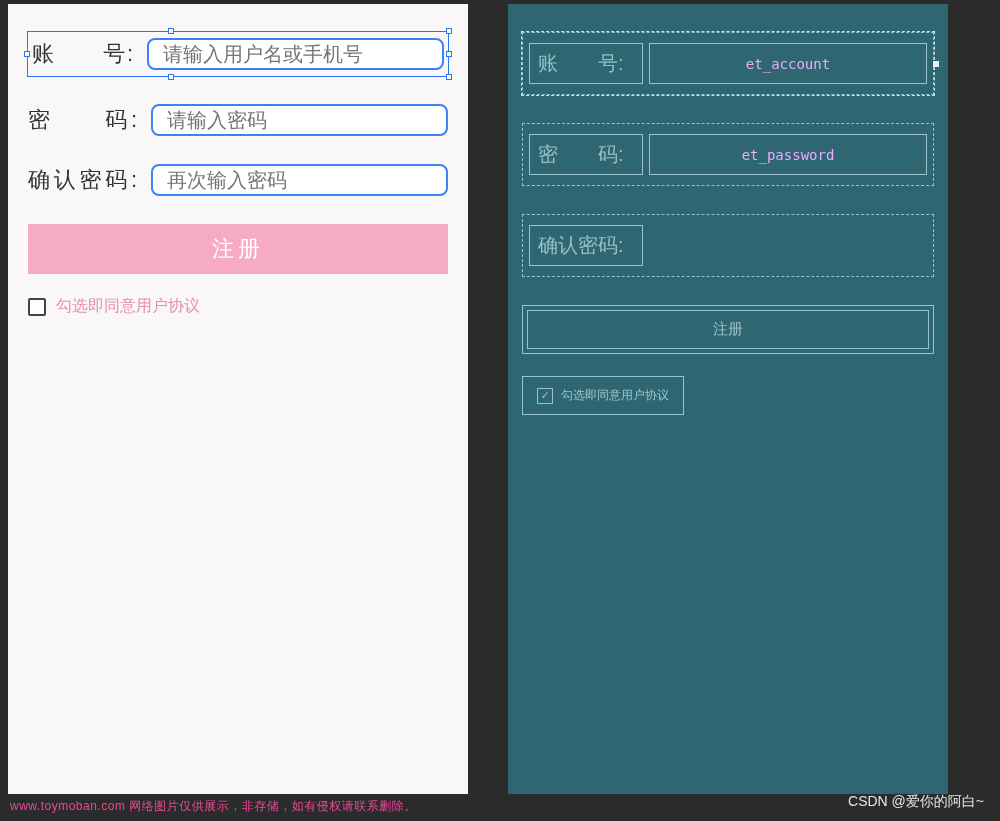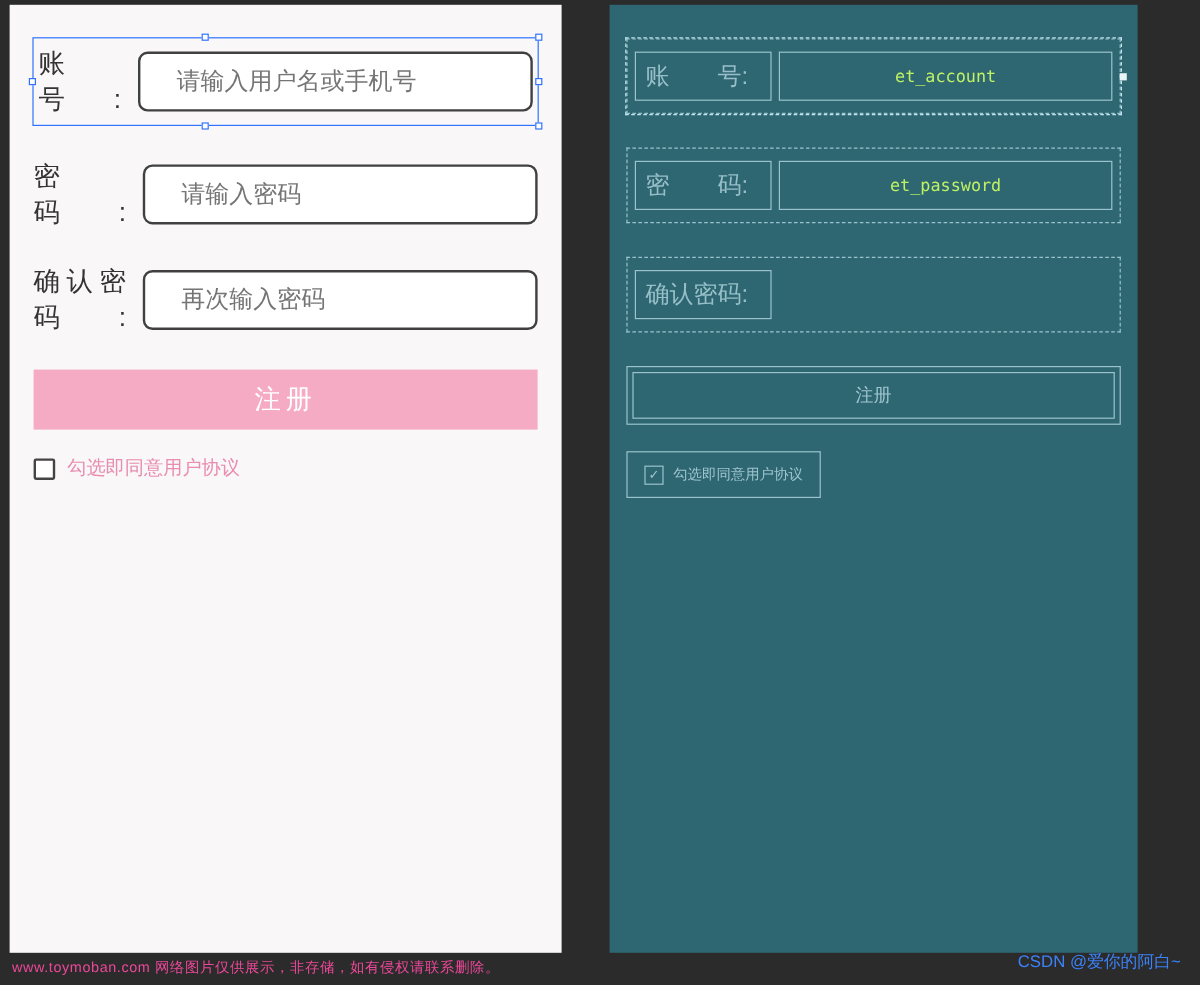--- a/index.html
+++ b/index.html
@@ -33,24 +33,24 @@
     .form-row .label {
       width: 130px;
       font-size: 22px;
       color: #333;
       text-align: justify;
       text-align-last: justify;
       padding-right: 14px;
     }
     .form-row input[type="text"] {
       flex: 1;
-      height: 50px;
-      border: 2px solid #404040;
+      height: 32px;
+      border: 2px solid #3b82f6;
       border-radius: 8px;
-      padding: 0 30px;
+      padding: 0 14px;
       font-size: 20px;
       color: #666;
       outline: none;
       background: #fff;
     }
 
     
     .selected-wrap {
       position: relative;
       display: flex;
@@ -128,21 +128,21 @@
       font-size: 20px;
       display: flex;
       align-items: center;
       padding: 6px 8px;
       text-align: justify;
       text-align-last: justify;
     }
     .bp-input {
       flex: 1;
       border: 1px solid #9ac3cd;
-      color: #bef264;
+      color: #f0abfc;
       font-size: 14px;
       font-family: monospace;
       display: flex;
       align-items: center;
       justify-content: center;
       padding: 10px 4px;
     }
     .bp-selected::before {
       content: "";
       position: absolute;
@@ -200,21 +200,21 @@
       bottom: 6px;
       font-size: 12px;
       color: #ec4899;
       letter-spacing: 0.5px;
     }
     .watermark-right {
       position: absolute;
       right: 16px;
       bottom: 10px;
       font-size: 14px;
-      color: #3b82f6;
+      color: #e5e5e5;
       margin-left: 12px;
     }
   </style>
 </head>
 <body>
 
 <div class="preview-panel">
 
   <div class="form-row">
     <div class="selected-wrap">

